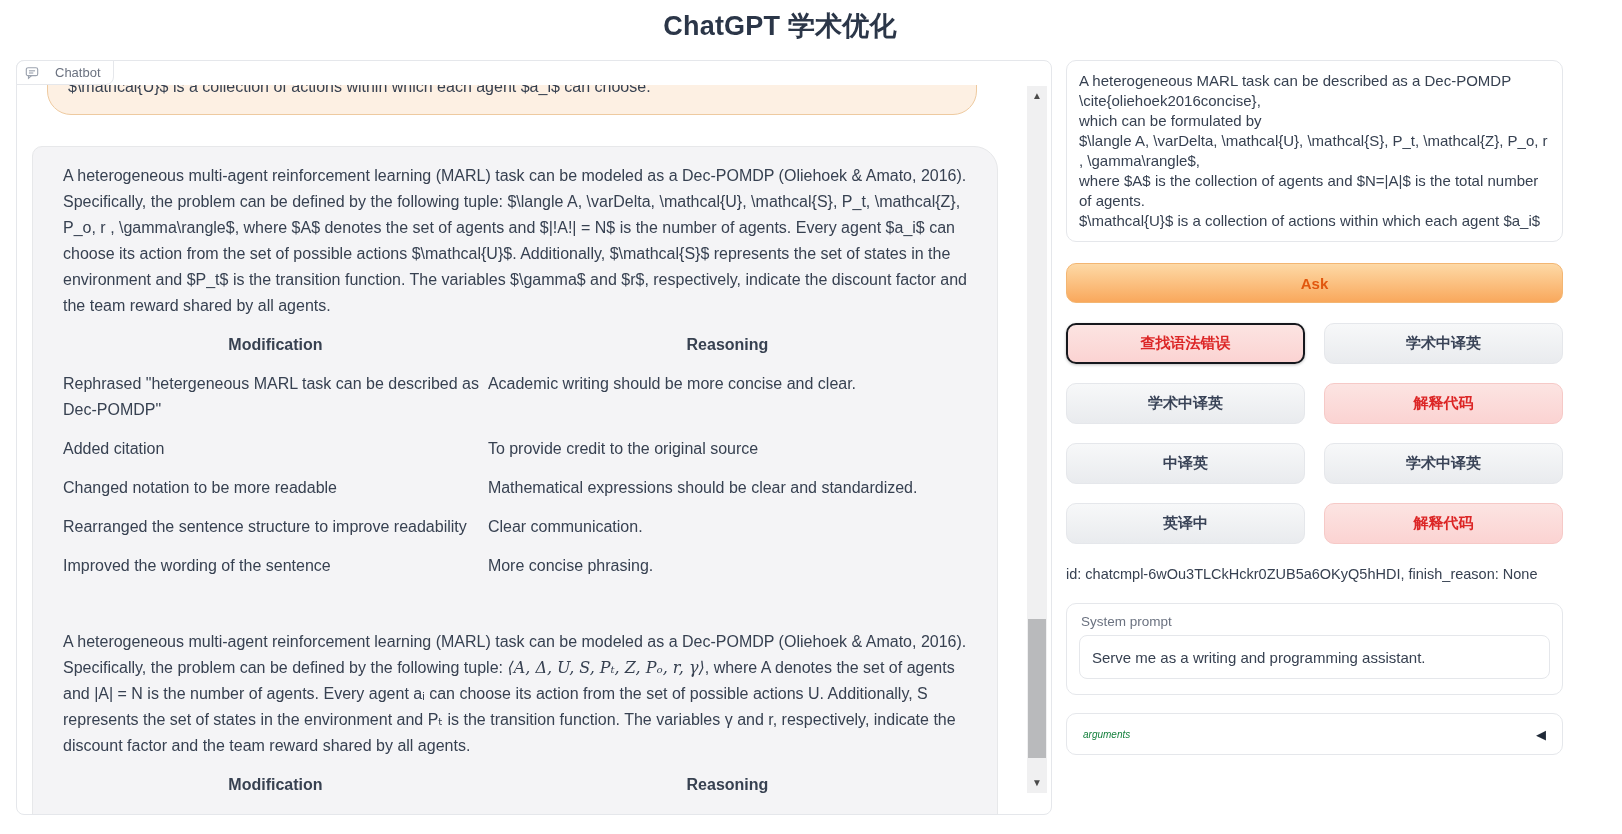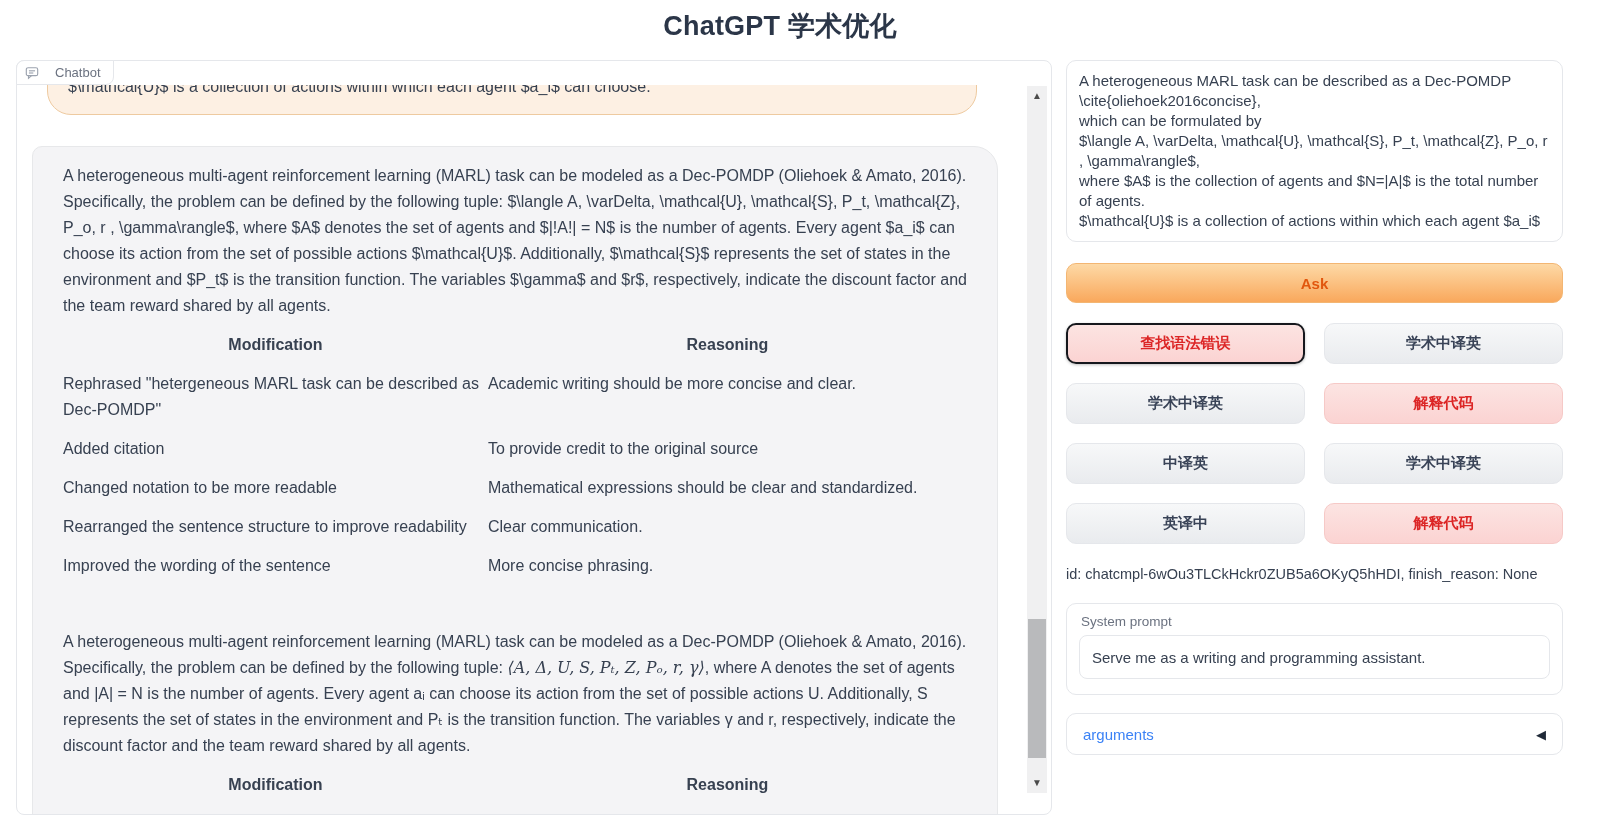--- a/index.html
+++ b/index.html
@@ -74,21 +74,21 @@
   .sys-card { position:absolute; left:0; top:603px; width:497px; height:92px;
     background:#fff; border:1px solid #e5e7eb; border-radius:10px; padding:8px 12px; }
   .sys-label { font-size:13.5px; color:#6b7280; margin:2px 0 6px 2px; }
   .sys-card input { width:100%; height:44px; border:1px solid #e5e7eb; border-radius:8px;
     padding:0 12px; font-size:15px; color:#374151; outline:none; background:#fff;
     font-family:"Liberation Sans","DejaVu Sans",sans-serif; }
 
   .accordion { position:absolute; left:0; top:713px; width:497px; height:42px;
     background:#fff; border:1px solid #e5e7eb; border-radius:10px;
     display:flex; align-items:center; justify-content:space-between; padding:0 16px; cursor:pointer; }
-  .accordion .acc-label { font-size:15px; color:#3b82f6; }
+  .accordion .acc-label { font-size:10px; color:#15803d;font-style:italic; }
   .accordion .tri { font-size:13px; color:#1f2937; }
 </style>
 </head>
 <body>
 
 <div class="layout">
 
   <div class="page-title">ChatGPT 学术优化</div>
 
   <section class="chat-panel">

